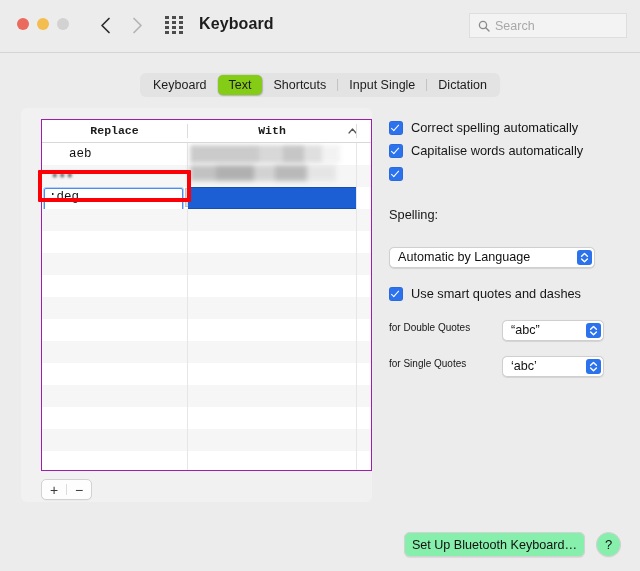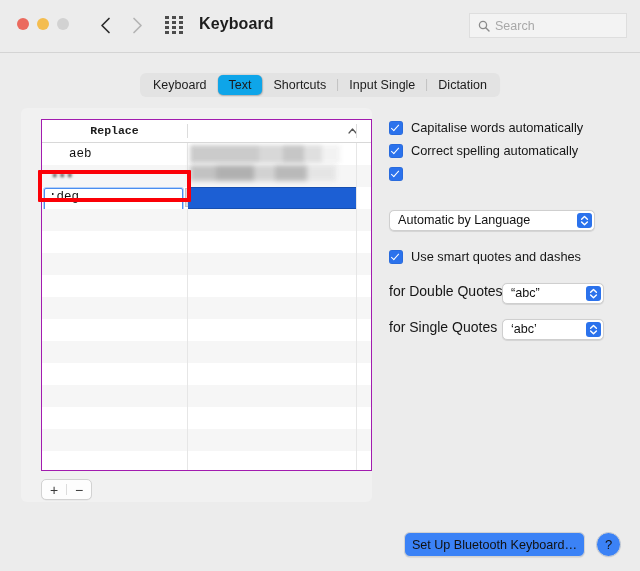--- a/index.html
+++ b/index.html
@@ -119,21 +119,21 @@
     position: relative;
     height: 20px;
     line-height: 20px;
     padding: 0 11px;
     font-size: 12.5px;
     color: #1c1c1c;
     border-radius: 5px;
     white-space: nowrap;
   }
   .tab.active {
-    background: #0ea5e9;
+    background: #84cc16;
     box-shadow: 0 0 0 0.5px rgba(0,0,0,0.10), 0 1px 1.5px rgba(0,0,0,0.18);
   }
   .tabsep {
     width: 1px;
     height: 12px;
     background: #c3c3c3;
   }
 
   
   .leftpanel {
@@ -406,30 +406,30 @@
     border-radius: 3px;
   }
 
   .quoterow {
     display: flex;
     align-items: center;
     margin-top: 9px;
   }
   .qlabel {
     width: 113px;
-    font-size: 14px;
+    font-size: 10px;
     color: #161616;
     white-space: nowrap;
   }
 
   
   .btn {
     position: absolute;
     height: 25px;
-    background: #3b82f6;
+    background: #86efac;
     border: 1px solid #d2d2d2;
     border-radius: 6px;
     box-sizing: border-box;
     display: flex;
     align-items: center;
     justify-content: center;
     font-size: 12.6px;
     color: #111;
     box-shadow: 0 0.5px 0.8px rgba(0,0,0,0.08);
     white-space: nowrap;
@@ -508,20 +508,21 @@
   <div class="leftpanel">
 
     <div class="table">
 
       <div class="thead">
         <div class="th replace">Replace</div>
         <svg class="sortcaret" width="9" height="6" viewBox="0 0 9 6">
           <path d="M1 5 L4.5 1 L8 5" fill="none" stroke="#555" stroke-width="1.2" stroke-linecap="round" stroke-linejoin="round"></path>
         </svg>
         <div class="th-sep" style="left:145px"></div>
+        <div class="th with">With</div>
         <div class="th-sep" style="left:314px"></div>
       </div>
 
       <div class="tbody">
 
         <div class="row odd">
           <div class="cell-replace">aeb</div>
           <div class="colsep"></div>
           <div class="cell-with">
             <div class="blur-a"></div>
@@ -607,30 +608,31 @@
       <div class="seg">−</div>
     </div>
   </div>
 
   <div class="annot"></div>
 
   <div class="right">
 
     <div class="checkrow">
       <span class="cbox"></span>
-      <span class="clabel">Capitalise words automatically</span>
+      <span class="clabel">Correct spelling automatically</span>
     </div>
     <div class="checkrow">
       <span class="cbox"></span>
-      <span class="clabel">Correct spelling automatically</span>
+      <span class="clabel">Capitalise words automatically</span>
     </div>
     <div class="checkrow">
       <span class="cbox"></span>
     </div>
 
+    <div class="spelling-label">Spelling:</div>
 
     <div class="popup wide">
       <span class="pv">Automatic by Language</span>
       <span class="stepper">
         <svg width="15" height="15" viewBox="0 0 15 15">
           <path d="M4.6 6.3 L7.5 3.4 L10.4 6.3" fill="none" stroke="#fff" stroke-width="1.4" stroke-linecap="round" stroke-linejoin="round"></path>
           <path d="M4.6 8.9 L7.5 11.8 L10.4 8.9" fill="none" stroke="#fff" stroke-width="1.4" stroke-linecap="round" stroke-linejoin="round"></path>
         </svg>
       </span>
     </div>

